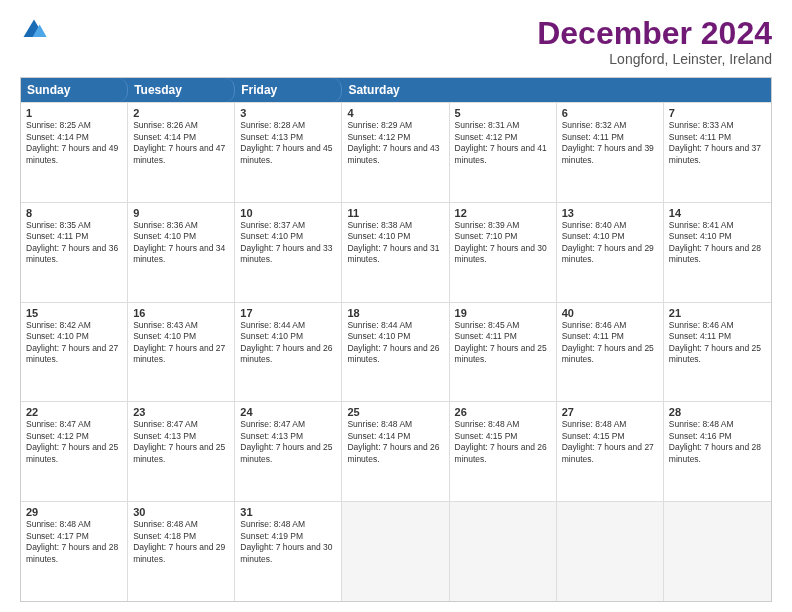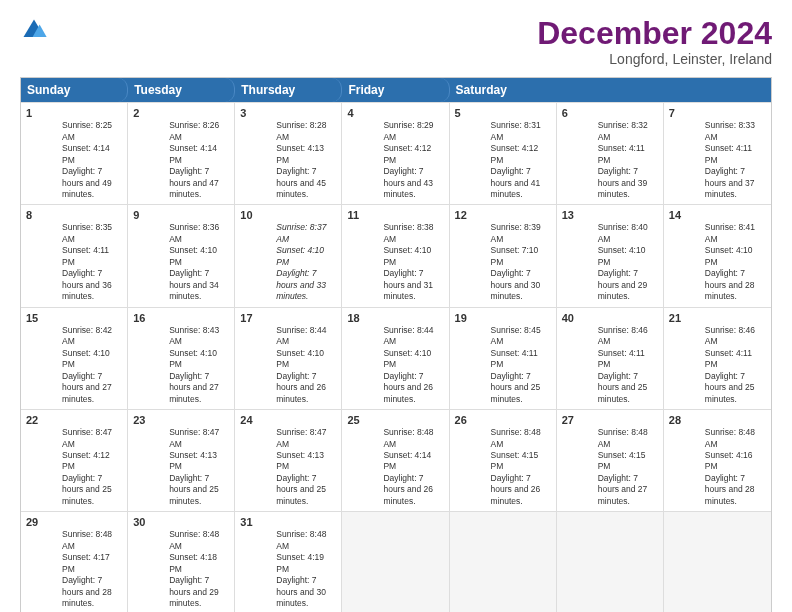--- a/index.html
+++ b/index.html
@@ -106,21 +106,20 @@
     .cal-cell .day-num {
       font-size: 11px;
       font-weight: bold;
       display: block;
       margin-bottom: 1px;
     }
     .cal-cell .cell-text {
       font-size: 8.5px;
       line-height: 1.35;
       color: #333;
-      margin-left: 36px;
     }
   </style>
 </head>
 <body>
 
 <div class="page">
   <div class="header">
     <div class="logo">
       <svg class="logo-icon" viewBox="0 0 40 40">
         <polygon points="20,5 35,30 5,30" fill="#1a6bb5"></polygon>
@@ -131,21 +130,20 @@
       <div class="month-title">December 2024</div>
       <div class="location">Longford, Leinster, Ireland</div>
     </div>
   </div>
 
   <div class="calendar">
     <div class="cal-header-row">
 
     <div class="cal-header-cell">Sunday</div>
         <div class="cal-header-cell">Tuesday</div>
-        <div class="cal-header-cell">Thursday</div>
         <div class="cal-header-cell">Friday</div>
         <div class="cal-header-cell">Saturday</div>
       </div>
     <div class="cal-body">
 
     <div class="cal-row">
           <div class="cal-cell">
             <span class="day-num">1</span>
             <div class="cell-text" style="white-space: pre-line;">Sunrise: 8:25 AM
 Sunset: 4:14 PM
@@ -196,21 +194,21 @@
 Daylight: 7 hours and 36 minutes.</div>
           </div>
           <div class="cal-cell">
             <span class="day-num">9</span>
             <div class="cell-text" style="white-space: pre-line;">Sunrise: 8:36 AM
 Sunset: 4:10 PM
 Daylight: 7 hours and 34 minutes.</div>
           </div>
           <div class="cal-cell">
             <span class="day-num">10</span>
-            <div class="cell-text" style="white-space: pre-line; font-style: italic;">Sunrise: 8:37 AM
+            <div class="cell-text" style="white-space: pre-line;">Sunrise: 8:37 AM
 Sunset: 4:10 PM
 Daylight: 7 hours and 33 minutes.</div>
           </div>
           <div class="cal-cell">
             <span class="day-num">11</span>
             <div class="cell-text" style="white-space: pre-line;">Sunrise: 8:38 AM
 Sunset: 4:10 PM
 Daylight: 7 hours and 31 minutes.</div>
           </div>
           <div class="cal-cell">

